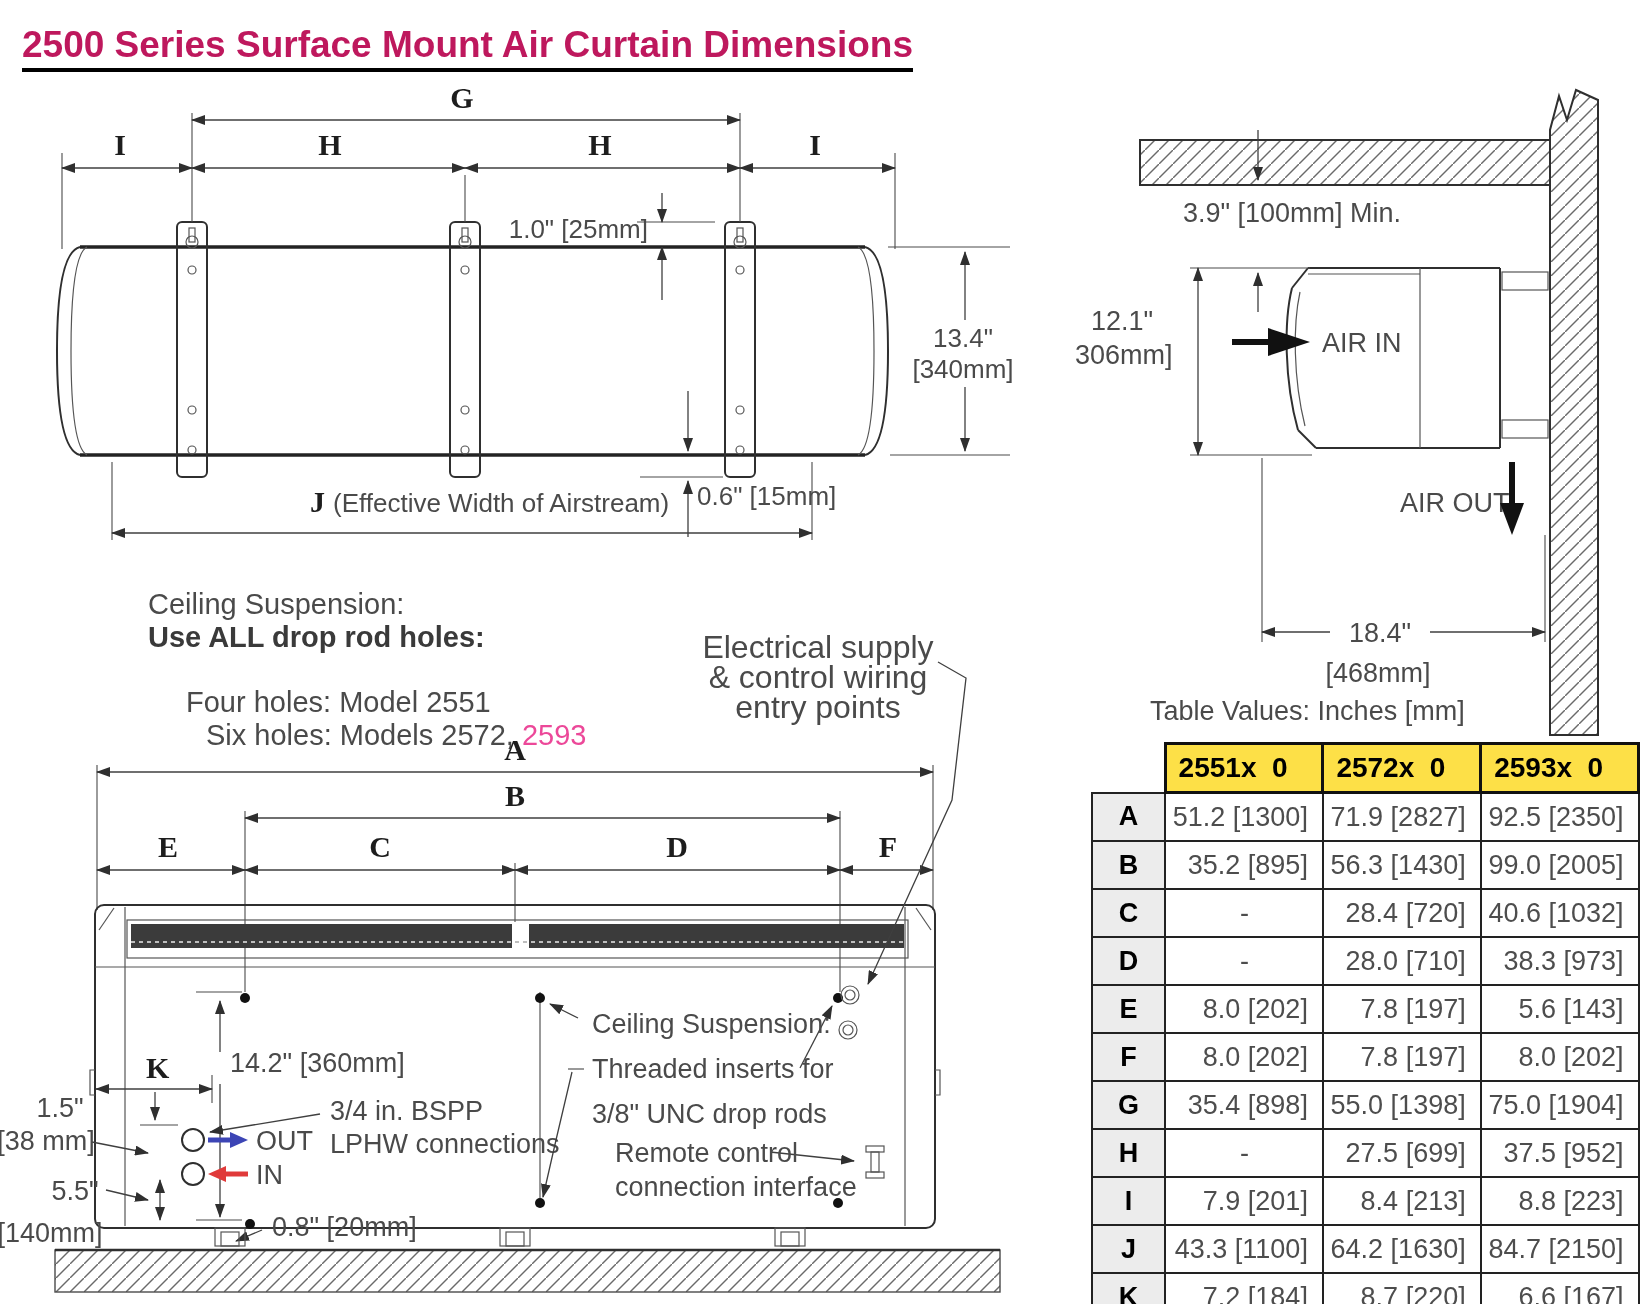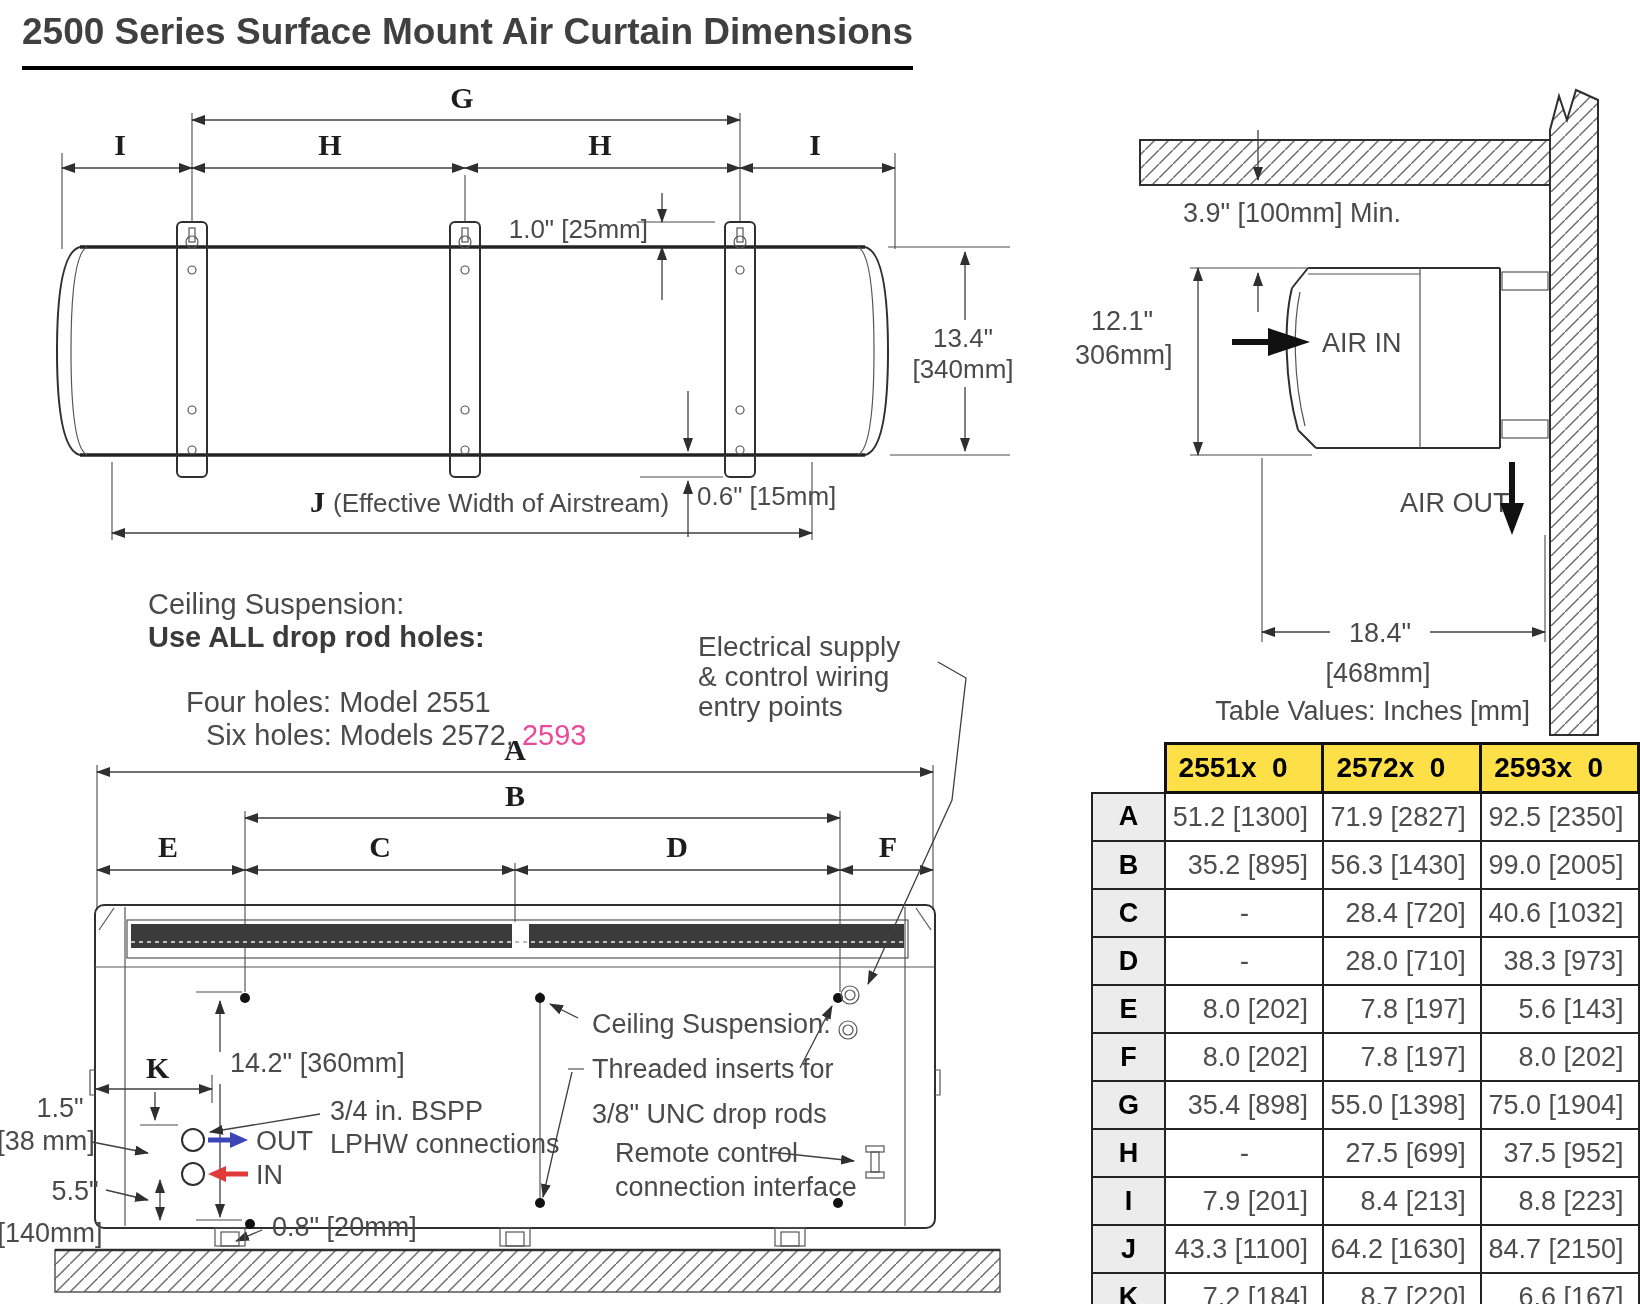--- a/index.html
+++ b/index.html
@@ -1,40 +1,40 @@
 <!DOCTYPE html>
 <html><head>
 <meta charset="utf-8">
 <style>
   html,body{margin:0;padding:0;background:#fff;}
   body{width:1640px;height:1304px;position:relative;overflow:hidden;
        font-family:"Liberation Sans",sans-serif;}
   .abs{position:absolute;}
-  #title{left:22px;top:11px;font-size:37px;font-weight:bold;color:#404040;
-         border-bottom:4px solid #000;padding-bottom:13px;display:inline-block;}
+  #title{left:22px;top:24px;font-size:37px;font-weight:bold;color:#be185d;
+         border-bottom:4px solid #000;padding-bottom:2px;display:inline-block;}
   
   .dtxt{font-family:"Liberation Sans",sans-serif;font-size:27px;fill:#4a4a4a;}
   .dsm{font-family:"Liberation Sans",sans-serif;font-size:26px;fill:#4a4a4a;}
   .dletter{font-family:"Liberation Serif",serif;font-size:30px;font-weight:bold;fill:#1d1d1d;}
   .geo{stroke:#2f2f2f;fill:none;stroke-width:2;}
   .geothick{stroke:#232323;fill:none;stroke-width:3.5;}
   .dim{stroke:#3f3f3f;fill:none;stroke-width:1.3;}
   .ext{stroke:#4a4a4a;fill:none;stroke-width:1.1;}
   .thin{stroke:#555;fill:none;stroke-width:1.2;}
   
   #susp-note{left:148px;top:588px;font-size:29px;line-height:33px;color:#4a4a4a;}
   #susp-note .b{font-weight:bold;color:#3a3a3a;}
   #susp-note .ind1{margin-left:38px;margin-top:32px;}
   #susp-note .ind2{margin-left:58px;}
   #susp-note .blk{color:#ec4899;}
   
-  #elec-label{left:698px;top:632px;width:240px;
-              font-size:28px;line-height:30px;color:#4a4a4a;}
+  #elec-label{left:698px;top:632px;width:240px;text-align:center;
+              font-size:32px;line-height:30px;color:#4a4a4a;}
   
-  #tbl-caption{left:1150px;top:696px;width:380px;text-align:right;
+  #tbl-caption{left:1150px;top:696px;width:380px;text-align:left;
                font-size:27px;color:#4a4a4a;}
   #dim-table{left:1091px;top:742px;}
   #dim-table table{border-collapse:collapse;}
   #dim-table th{white-space:pre;border:3px solid #111;background:#fde047;
                 font-size:28px;font-weight:bold;color:#000;text-align:left;
                 padding:0 0 0 12px;width:148px;height:46px;}
   #dim-table th.spacer{border:none;background:transparent;width:67px;}
   #dim-table td{border:2px solid #222;height:44px;font-size:27px;}
   #dim-table td.rl{background:#ececec;font-weight:bold;color:#000;
                    text-align:center;width:63px;}

